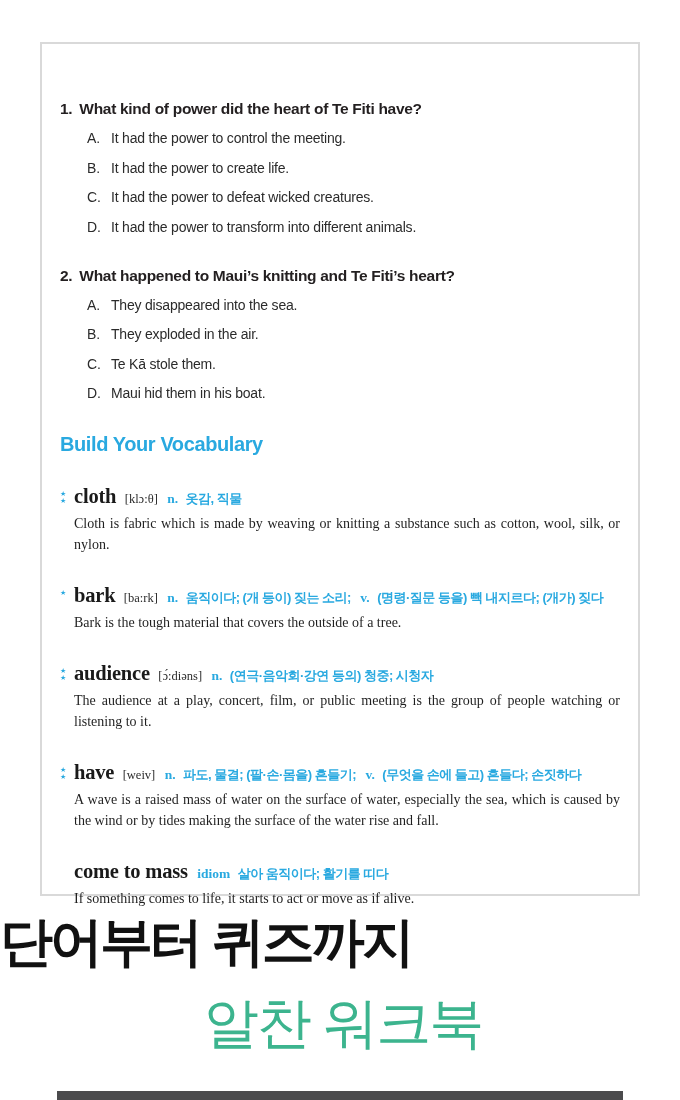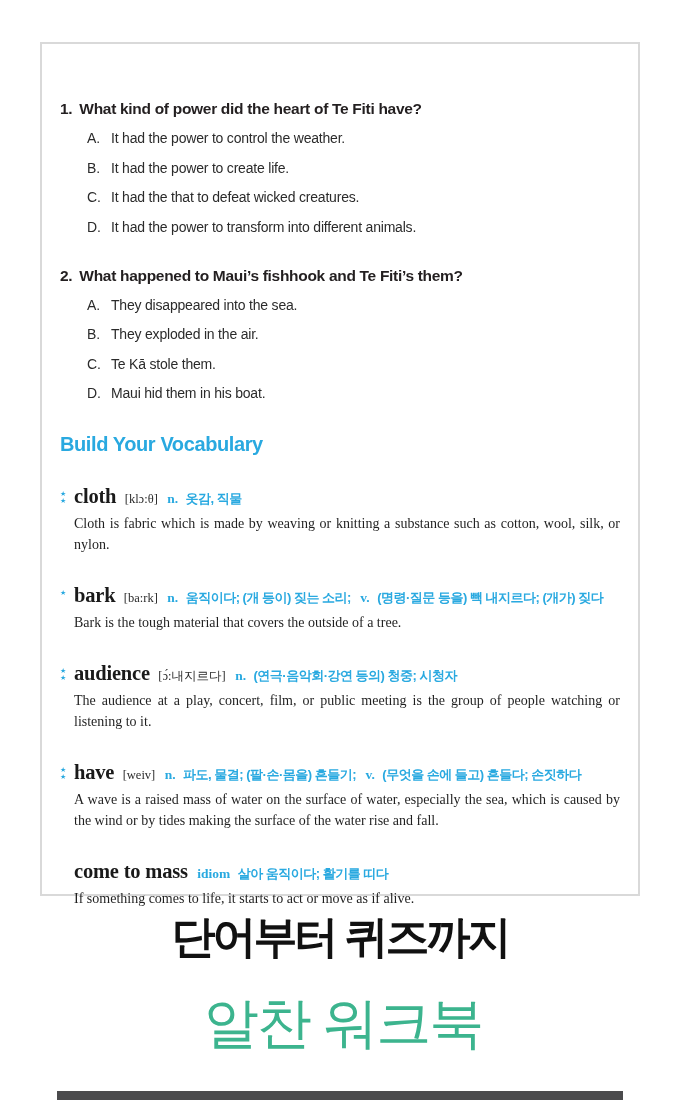--- a/index.html
+++ b/index.html
@@ -60,22 +60,22 @@
   .definition {
     margin-top:3px;
     font-family:"Liberation Serif","DejaVu Serif",serif;
     font-size:14px; line-height:1.5; color:#1f1f1f;
     text-align:justify;
   }
   .definition.single { text-align:left; }
 
   
   .footer-title {
-    position:absolute; top:912px; left:0; width:680px; text-align:center;
-    font-size:44px; font-weight:800; letter-spacing:-3px; color:#111111;
+    position:absolute; top:912px; left:0; width:680px; 
+    font-size:53px; font-weight:800; letter-spacing:-3px; color:#111111;
     line-height:1.15;
   }
   .footer-subtitle {
     position:absolute; top:992px; left:3px; width:680px; text-align:center;
     font-size:55px; font-weight:400; letter-spacing:-2px; color:#3cb48e;
     line-height:1.15;
   }
   .footer-bar {
     position:absolute; left:57px; bottom:0; width:566px; height:9px;
     background:#4b4b4d;
@@ -87,41 +87,41 @@
 <div class="card">
 
   <div class="question">
     <div class="q-head">
       <span>1.</span>
       <span>What kind of power did the heart of Te Fiti have?</span>
     </div>
     <div class="options">
       <div class="option">
         <span class="opt-label">A.</span>
-        <span>It had the power to control the weather.</span>
+        <span>It had the power to control the meeting.</span>
       </div>
       <div class="option">
         <span class="opt-label">B.</span>
         <span>It had the power to create life.</span>
       </div>
       <div class="option">
         <span class="opt-label">C.</span>
-        <span>It had the that to defeat wicked creatures.</span>
+        <span>It had the power to defeat wicked creatures.</span>
       </div>
       <div class="option">
         <span class="opt-label">D.</span>
         <span>It had the power to transform into different animals.</span>
       </div>
     </div>
   </div>
 
   <div class="question">
     <div class="q-head">
       <span>2.</span>
-      <span>What happened to Maui’s fishhook and Te Fiti’s them?</span>
+      <span>What happened to Maui’s knitting and Te Fiti’s heart?</span>
     </div>
     <div class="options">
       <div class="option">
         <span class="opt-label">A.</span>
         <span>They disappeared into the sea.</span>
       </div>
       <div class="option">
         <span class="opt-label">B.</span>
         <span>They exploded in the air.</span>
       </div>
@@ -164,21 +164,21 @@
       </div>
       <div class="definition single">Bark is the tough material that covers the outside of a tree.</div>
     </div>
   </div>
 
   <div class="entry">
     <span class="bullet">★★</span>
     <div class="body">
       <div class="head-line">
         <span class="word">audience</span>
-        <span class="phon">[ɔ́:내지르다]</span>
+        <span class="phon">[ɔ́:diəns]</span>
         <span class="pos">n.</span>
         <span class="gloss">(연극·음악회·강연 등의) 청중; 시청자</span>
       </div>
       <div class="definition">The audience at a play, concert, film, or public meeting is the group of people watching or listening to it.</div>
     </div>
   </div>
 
   <div class="entry">
     <span class="bullet">★★</span>
     <div class="body">

